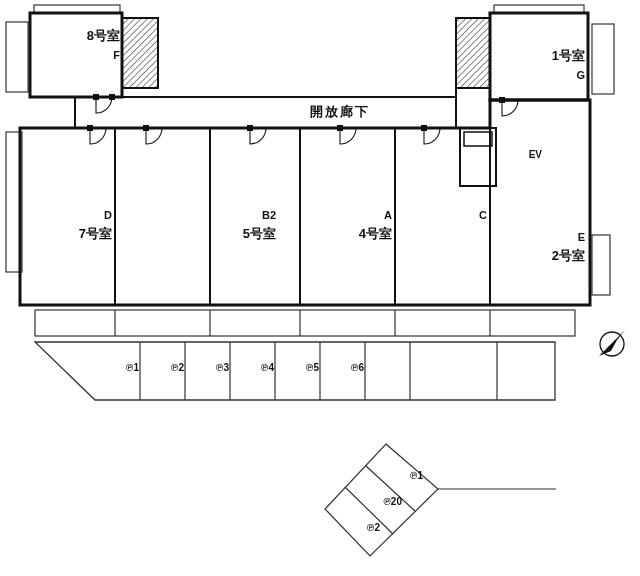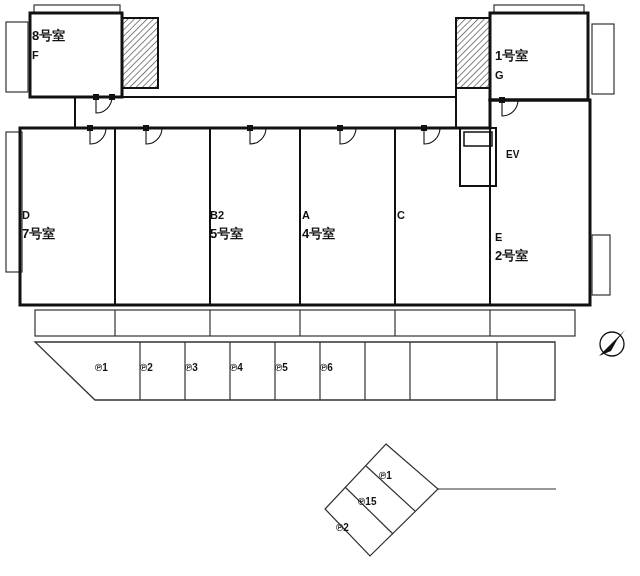--- a/index.html
+++ b/index.html
@@ -1,21 +1,21 @@
 <!DOCTYPE html>
 <html><head>
 <meta charset="utf-8">
 <style>
   html,body{margin:0;padding:0;background:#ffffff;}
   .plan{
     position:relative;width:640px;height:576px;background:#ffffff;
     font-family:"Liberation Sans","DejaVu Sans",sans-serif;color:#111;overflow:hidden;
   }
   .plan svg{position:absolute;left:0;top:0;}
-  .lbl{position:absolute;text-align:left;}
+  .lbl{position:absolute;text-align:right;}
   .room-label .ru{display:block;font-size:11px;font-weight:600;line-height:18px;}
   .room-label .rn{display:block;font-size:13px;font-weight:600;line-height:20px;}
   .corridor{font-size:13px;font-weight:700;letter-spacing:2px;}
   .ev{font-size:10px;font-weight:600;margin-left:46px;}
   .p-label{font-size:10px;font-weight:600;width:44px;}
 </style>
 </head>
 <body>
 
 <div class="plan">
@@ -103,20 +103,21 @@
 
   <div class="lbl room-label" style="left:32px;top:26px;width:88px">
     <span class="rn">8号室</span>
     <span class="ru">F</span>
   </div>
   <div class="lbl room-label" style="left:495px;top:46px;width:90px">
     <span class="rn">1号室</span>
     <span class="ru">G</span>
   </div>
 
+  <div class="lbl corridor" style="left:230px;top:103px;width:140px">開放廊下</div>
   <div class="lbl ev" style="left:460px;top:149px;width:36px">EV</div>
 
   <div class="lbl room-label" style="left:22px;top:206px;width:90px">
     <span class="ru">D</span>
     <span class="rn">7号室</span>
   </div>
   <div class="lbl room-label" style="left:210px;top:206px;width:66px">
     <span class="ru">B2</span>
     <span class="rn">5号室</span>
   </div>
@@ -133,16 +134,16 @@
   </div>
 
   <div class="lbl p-label" style="left:95px;top:362px">℗1</div>
   <div class="lbl p-label" style="left:140px;top:362px">℗2</div>
   <div class="lbl p-label" style="left:185px;top:362px">℗3</div>
   <div class="lbl p-label" style="left:230px;top:362px">℗4</div>
   <div class="lbl p-label" style="left:275px;top:362px">℗5</div>
   <div class="lbl p-label" style="left:320px;top:362px">℗6</div>
 
   <div class="lbl p-label" style="left:379px;top:470px">℗1</div>
-  <div class="lbl p-label" style="left:358px;top:496px">℗15</div>
+  <div class="lbl p-label" style="left:358px;top:496px">℗20</div>
   <div class="lbl p-label" style="left:336px;top:522px">℗2</div>
 
 </div>
 
 </body></html>

